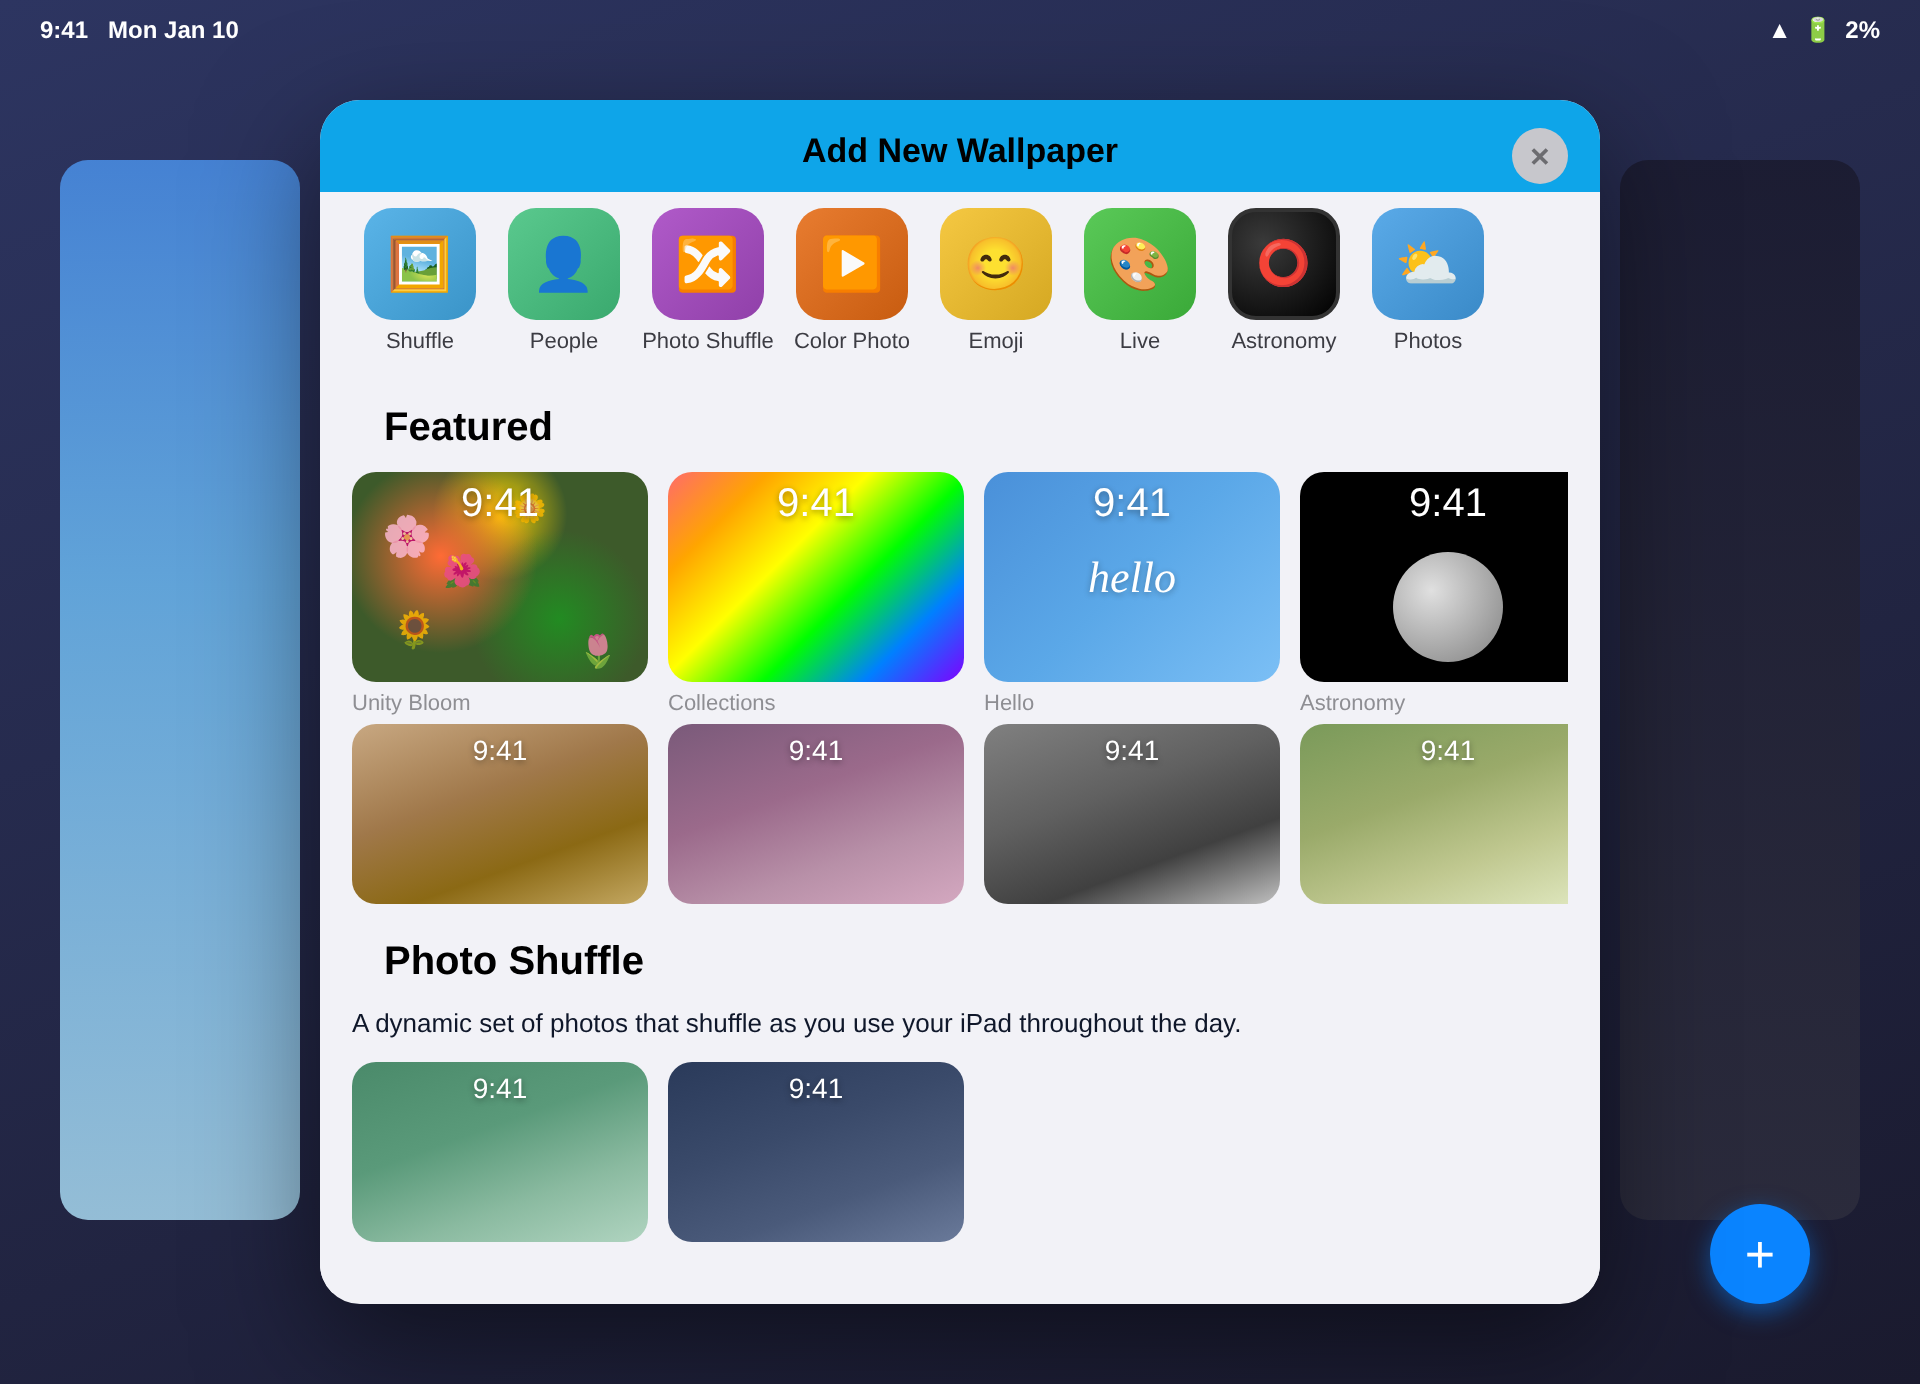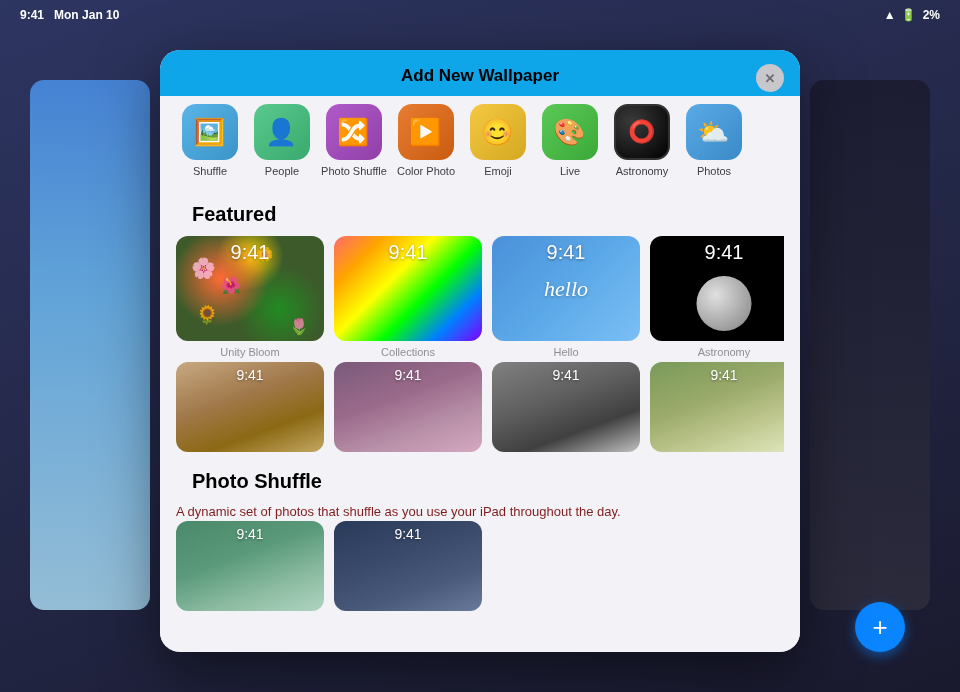--- a/index.html
+++ b/index.html
@@ -209,43 +209,43 @@
       left: 0;
       right: 0;
       text-align: center;
       color: white;
       font-size: 14px;
       font-weight: 300;
       text-shadow: 0 1px 3px rgba(0,0,0,0.4);
     }
 
     .wallpaper-card-label {
-      text-align: center;
+      text-align: left;
       font-size: 11px;
       color: #8e8e93;
       margin-top: 5px;
     }
 
     
     .featured-card {
       width: 148px;
       height: 105px;
     }
 
     
     .suggested-card {
       width: 148px;
       height: 90px;
     }
 
     
     .shuffle-desc {
       font-size: 13px;
-      color: #7f1d1d;
-      margin-bottom: 0;
+      color: #0f172a;
+      margin-bottom: 10px;
       line-height: 1.4;
     }
 
     
     .wp-unity-bloom {
       background: linear-gradient(135deg, #2d5a27 0%, #8b4513 30%, #d4380d 60%, #ffd700 100%);
       background-image: radial-gradient(circle at 30% 40%, #ff6b35 0%, transparent 40%),
                         radial-gradient(circle at 70% 70%, #228b22 0%, transparent 35%),
                         radial-gradient(circle at 50% 20%, #ffd700 0%, transparent 30%);
       background-color: #3d5a2a;

